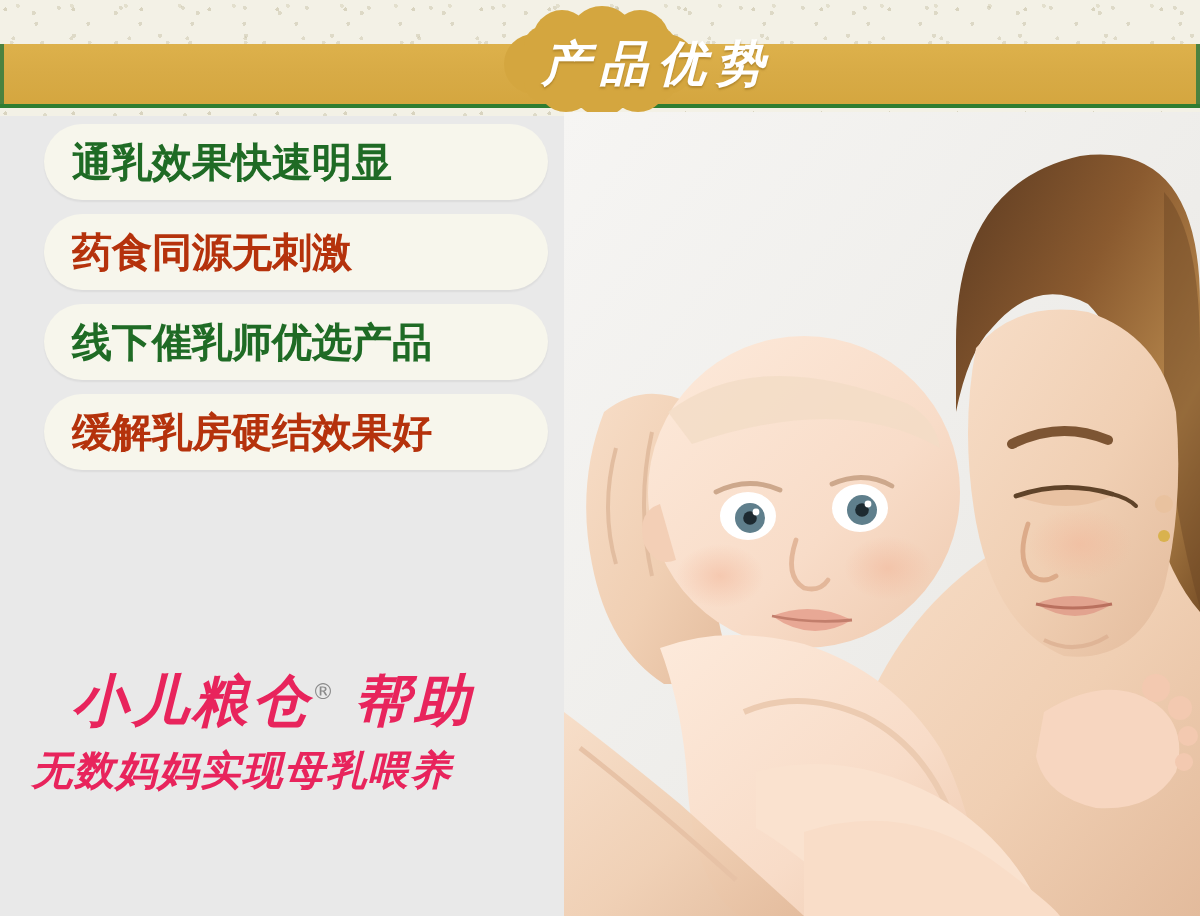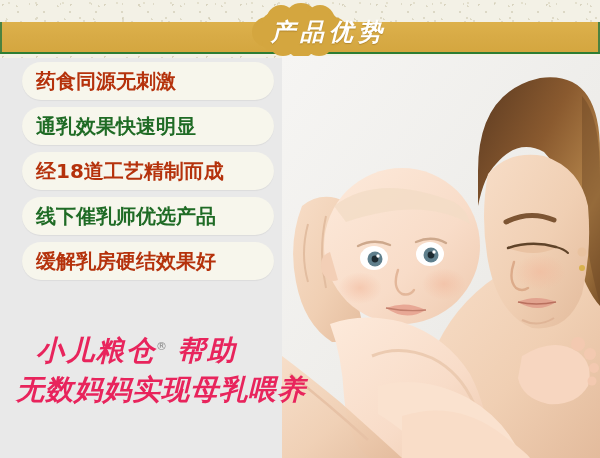--- a/index.html
+++ b/index.html
@@ -185,21 +185,21 @@
     color: #e8245c;
     line-height: 1.05;
     white-space: nowrap;
   }
   .slogan-line-1 {
     font-size: 28px;
     letter-spacing: 2px;
     padding-left: 22px;
   }
   .slogan-line-2 {
-    font-size: 28px;
+    font-size: 20px;
     letter-spacing: 1px;
     margin-top: 10px;
     padding-left: 2px;
   }
   .reg-mark {
     font-family: "DejaVu Sans", "Liberation Sans", sans-serif;
     font-size: 11px;
     font-style: normal;
     font-weight: 400;
     color: #8a8a8a;
@@ -335,30 +335,27 @@
       <circle cx="310" cy="325" r="4.5" fill="#f3c9b0"></circle>
 
       <path d="M0 300 Q24 318 58 346 Q96 380 120 402 L0 402 Z" fill="url(#skinMom)" opacity=".95"></path>
       <path d="M8 318 Q44 346 86 384" stroke="#e7c2a6" stroke-width="2.4" fill="none"></path>
     </svg>
   </div>
 
   <div class="features">
 
     <div class="pill">
+      <span class="pill-text green">通乳效果快速明显</span>
+    </div>
+
+    <div class="pill">
       <span class="pill-text red">药食同源无刺激</span>
     </div>
 
-    <div class="pill">
-      <span class="pill-text green">通乳效果快速明显</span>
-    </div>
-
-    <div class="pill">
-      <span class="pill-text red">经18道工艺精制而成</span>
-    </div>
 
 
     <div class="pill">
       <span class="pill-text green">线下催乳师优选产品</span>
     </div>
 
     <div class="pill">
       <span class="pill-text red">缓解乳房硬结效果好</span>
     </div>
 

